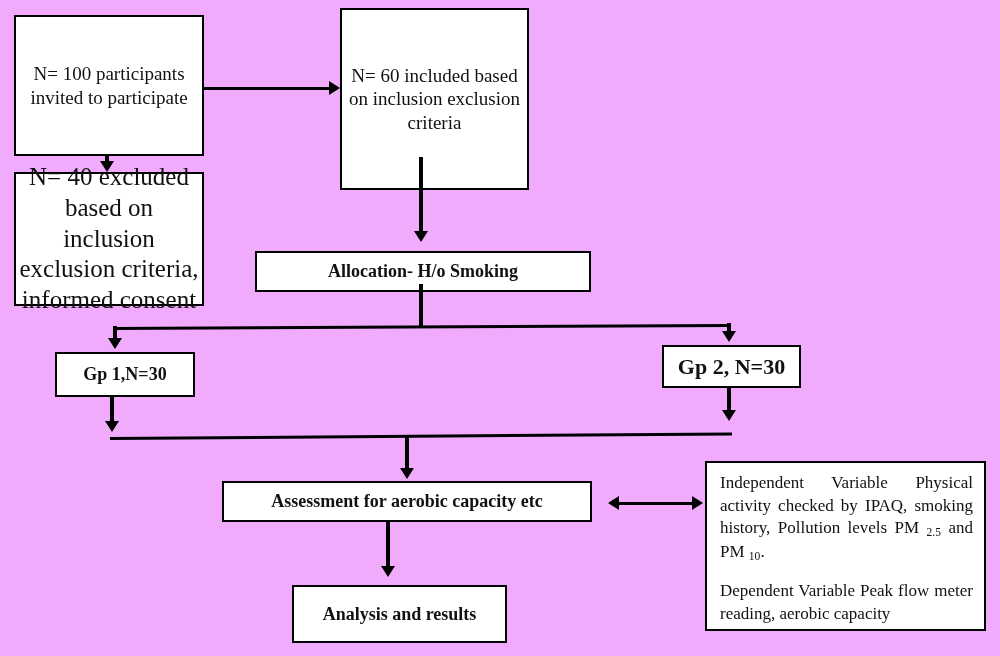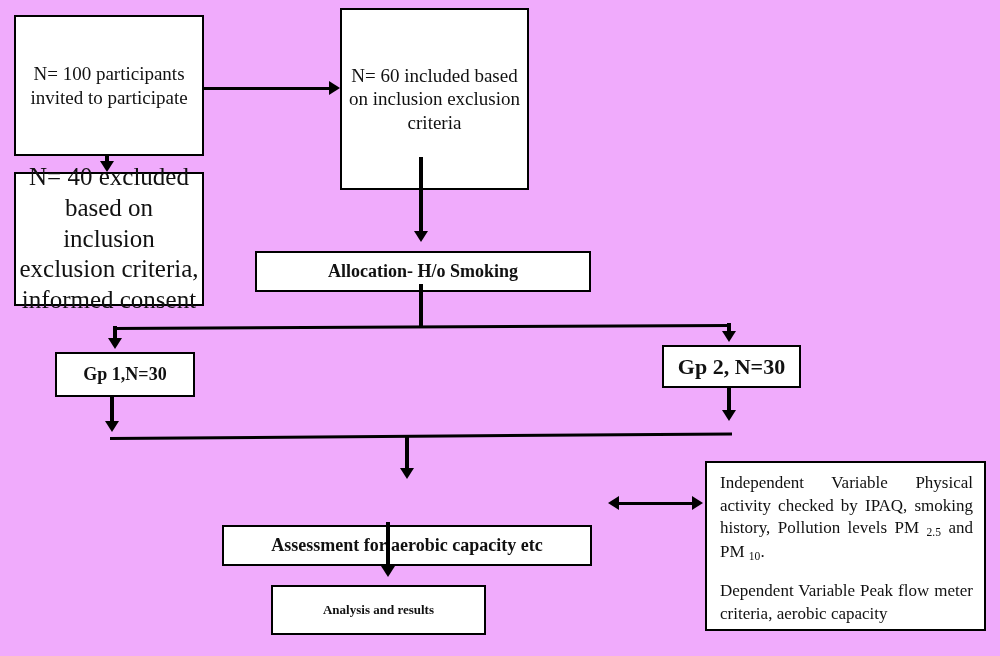--- a/index.html
+++ b/index.html
@@ -31,22 +31,22 @@
   .box-plain { font-weight: normal; }
   .box-bold { font-weight: bold; }
 
   
   #node-invited   { left: 14px;  top: 15px;  width: 190px; height: 141px; font-size: 19px; }
   #node-excluded  { left: 14px;  top: 172px; width: 190px; height: 134px; font-size: 25px; }
   #node-included  { left: 340px; top: 8px;  width: 189px; height: 182px; font-size: 19px; }
   #node-allocation{ left: 255px; top: 251px; width: 336px; height: 41px;  font-size: 18px; }
   #node-gp1       { left: 55px;  top: 352px; width: 140px; height: 45px;  font-size: 18px; }
   #node-gp2       { left: 662px; top: 345px; width: 139px; height: 43px;  font-size: 22px; }
-  #node-assessment{ left: 222px; top: 481px; width: 370px; height: 41px;  font-size: 18px; margin-top: 44px; }
-  #node-analysis  { left: 271px; top: 585px; width: 215px; height: 50px;  font-size: 13px; }
+  #node-assessment{ left: 222px; top: 481px; width: 370px; height: 41px;  font-size: 18px; }
+  #node-analysis  { left: 292px; top: 585px; width: 215px; height: 58px;  font-size: 18px; }
 
   #node-variables {
     left: 705px; top: 461px; width: 281px; height: 170px;
     display: block;
     text-align: justify;
     padding: 9px 11px 7px 13px;
     font-size: 17px;
     line-height: 1.33;
     overflow: hidden;
   }
@@ -106,21 +106,21 @@
   <div class="box box-bold" id="node-gp1">Gp 1,N=30</div>
 
   <div class="box box-bold" id="node-gp2">Gp 2, N=30</div>
 
   <div class="box box-bold" id="node-assessment">Assessment for aerobic capacity etc</div>
 
   <div class="box box-bold" id="node-analysis">Analysis and results</div>
 
   <div class="box box-plain" id="node-variables">
     <p><span>Independent Variable Physical activity checked by IPAQ, smoking history, Pollution levels PM </span><sub>2.5</sub><span> and PM </span><sub>10</sub><span>.</span></p>
-    <p>Dependent Variable Peak flow meter criteria, aerobic capacity</p>
+    <p>Dependent Variable Peak flow meter reading, aerobic capacity</p>
   </div>
 
   <div class="hline" style="left:203px; top:87px; width:128px;"></div>
   <div class="arrow-right" style="left:329px; top:81px;"></div>
 
   <div class="vline" style="left:105px; top:156px; width:4px; height:10px;"></div>
   <div class="arrow-down" style="left:100px; top:161px;"></div>
 
   <div class="vline" style="left:419px; top:157px; width:4px; height:78px;"></div>
   <div class="arrow-down" style="left:414px; top:231px;"></div>

